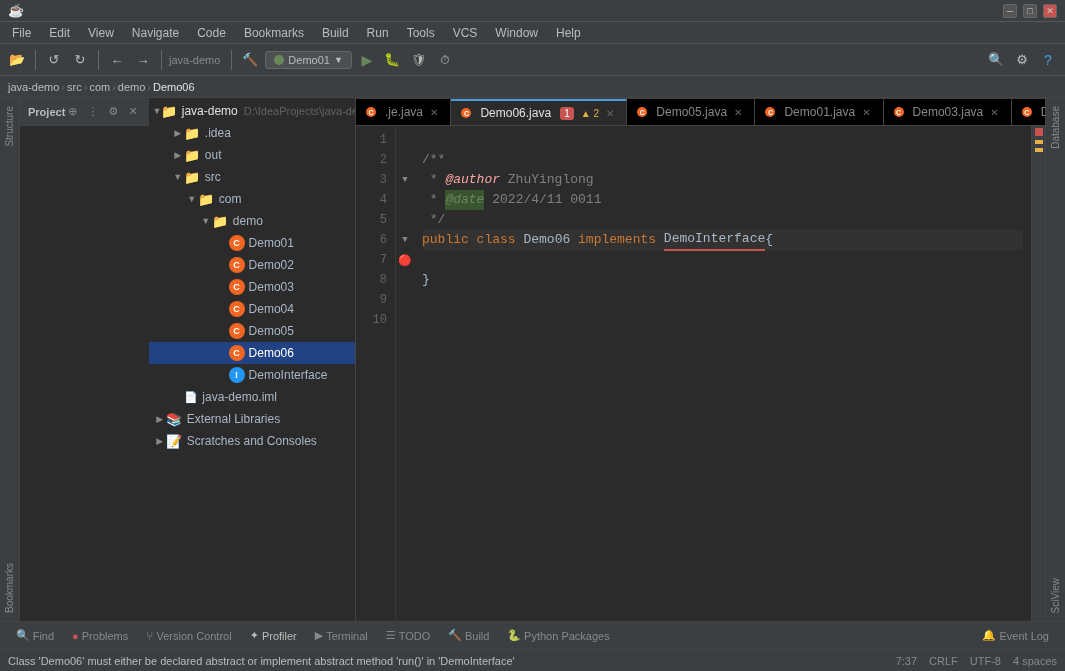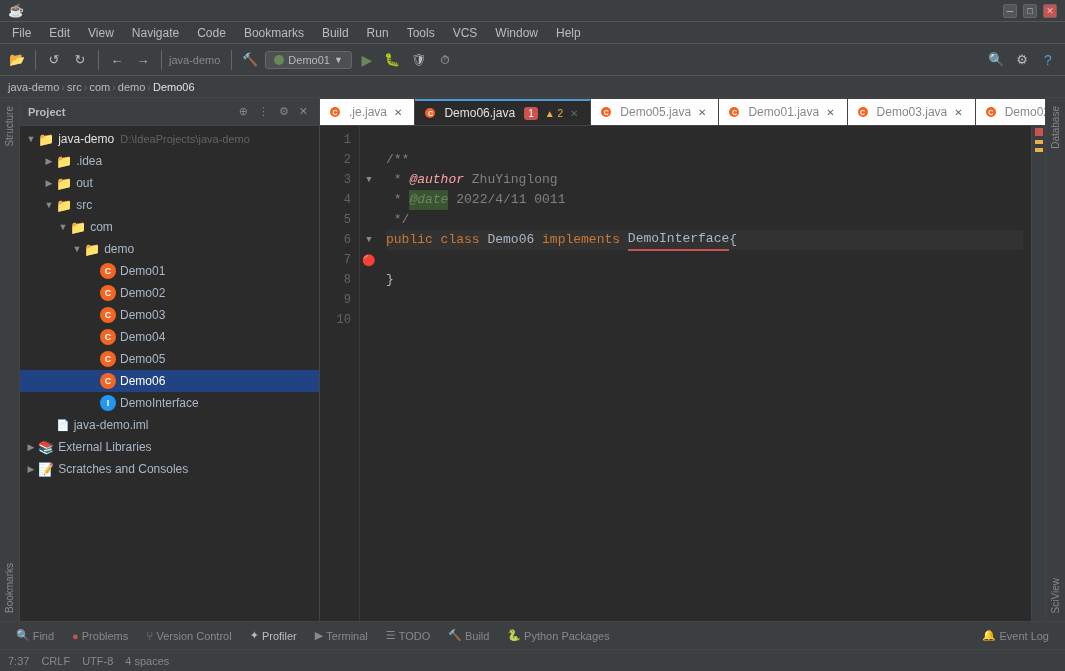--- a/index.html
+++ b/index.html
@@ -125,25 +125,25 @@
 
     
     .main-content {
       display: flex;
       flex: 1;
       overflow: hidden;
     }
 
     
     .sidebar {
-      width: 300px;
+      width: 336px;
       background: #2b2b2b;
       border-right: 1px solid #444;
       display: flex;
-      flex-direction: column;
+      flex-direction: row;
       flex-shrink: 0;
     }
     .sidebar-header {
       background: #3c3f41;
       height: 28px;
       display: flex;
       align-items: center;
       justify-content: space-between;
       padding: 0 8px;
       border-bottom: 1px solid #444;
@@ -218,21 +218,21 @@
       overflow: hidden;
     }
     .tab {
       height: 26px;
       display: flex;
       align-items: center;
       padding: 0 10px;
       font-size: 12px;
       cursor: pointer;
       border-right: 1px solid #444;
-      background: #ffffff;
+      background: #000000;
       color: #888;
       white-space: nowrap;
       gap: 5px;
     }
     .tab.active {
       background: #2b2b2b;
       color: #e0e0e0;
       border-top: 2px solid #4e9ad4;
     }
     .tab-close {
@@ -737,19 +737,20 @@
     <span>Python Packages</span>
   </div>
   <div style="flex:1;"></div>
   <div class="bottom-tool-item">
     <span style="font-size:11px;">🔔</span>
     <span>Event Log</span>
   </div>
 </div>
 
 <div class="status-bar">
+  <span class="status-message">Class 'Demo06' must either be declared abstract or implement abstract method 'run()' in 'DemoInterface'</span>
   <div class="status-right">
     <span class="status-item">7:37</span>
     <span class="status-item">CRLF</span>
     <span class="status-item">UTF-8</span>
     <span class="status-item">4 spaces</span>
   </div>
 </div>
 
 </body></html>

